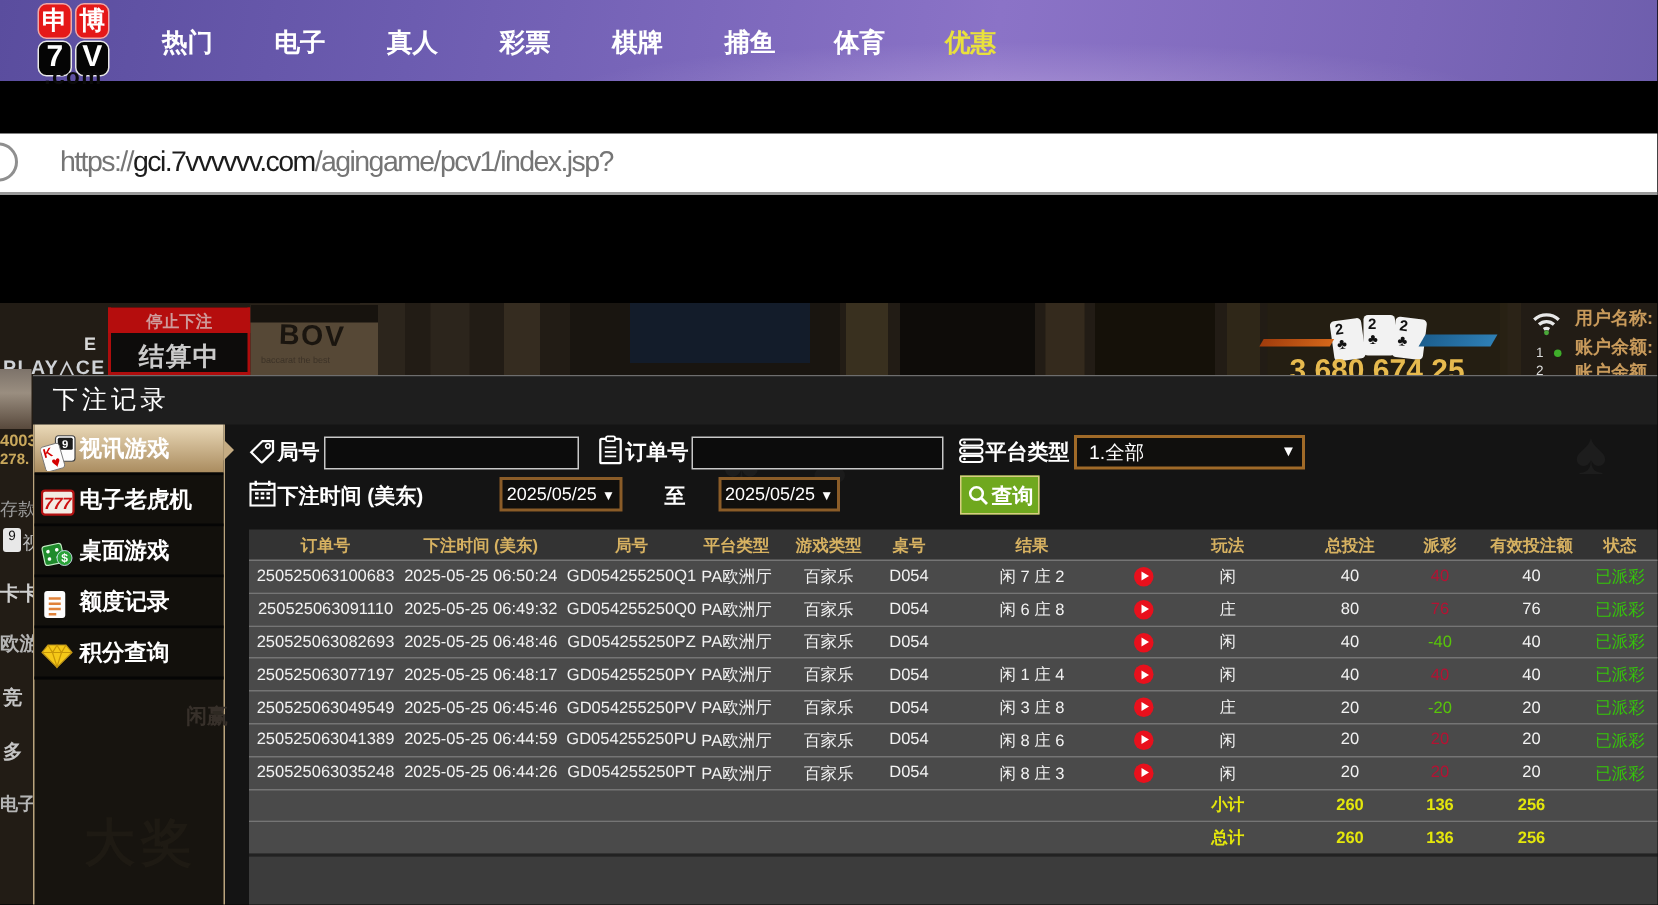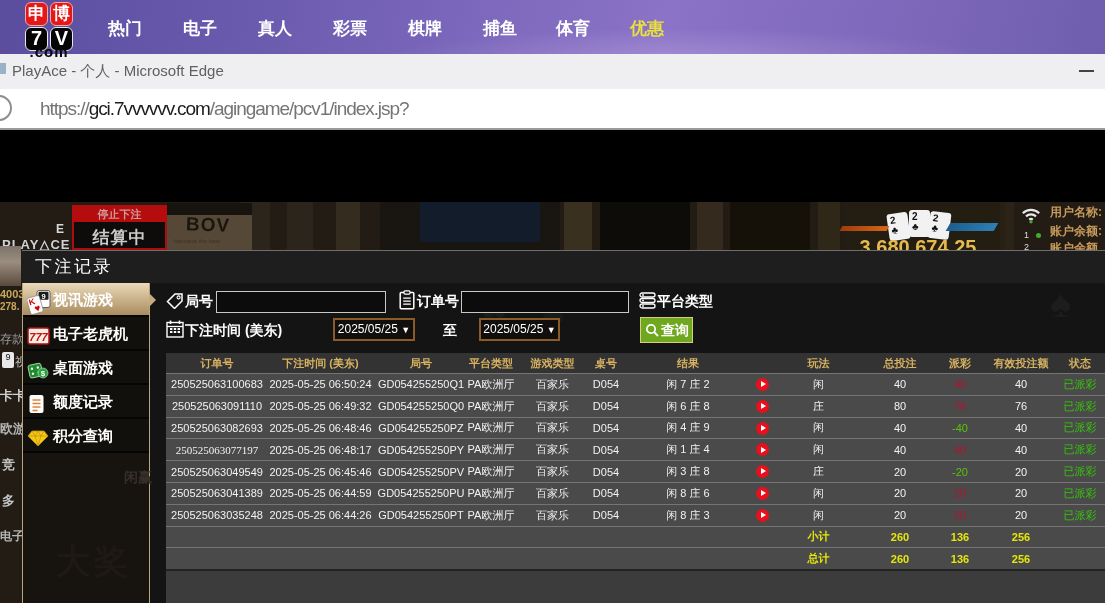--- a/index.html
+++ b/index.html
@@ -106,25 +106,20 @@
     <div class="navitem" style="left:460px;">捕鱼</div>
     <div class="navitem" style="left:533px;">体育</div>
     <div class="navitem" style="left:607px; color:#e9e13c;">优惠</div>
     <div class="badge" style="left:25px; top:2px;">申</div>
     <div class="badge" style="left:50px; top:2px;">博</div>
     <div class="blk" style="left:25px; top:27px;">7</div>
     <div class="blk" style="left:50px; top:27px;">V</div>
     <div id="logocom">.com</div>
   </div>
 
-  <div id="titlebar">
-    <div id="favico"></div>
-    <div id="titletext">PlayAce - 个人 - Microsoft Edge</div>
-    <div id="mindash"></div>
-  </div>
 
   <div id="urlbar">
     <div id="urlico"></div>
     <div id="urltext">https://<b>gci.7vvvvvv.com</b>/agingame/pcv1/index.jsp?</div>
   </div>
 
   <div id="blackstrip"></div>
 
   <div id="gamebg">
 
@@ -280,20 +275,24 @@
             <rect x="1" y="6.5" width="15" height="4" rx="2"></rect>
             <rect x="1" y="12" width="15" height="4" rx="2"></rect>
           </g>
           <g fill="#fff">
             <circle cx="4" cy="3" r="0.9"></circle>
             <circle cx="4" cy="8.5" r="0.9"></circle>
             <circle cx="4" cy="14" r="0.9"></circle>
           </g>
         </svg>
       <div class="lbl" style="left:507px; top:14px;">平台类型</div>
+      <div id="psel" style="left:566px; top:11px; width:154px; height:23px;">
+        <div style="left:8px; top:0;">1.全部</div>
+        <div style="left:136px; top:0; font-size:10px;">▼</div>
+      </div>
 
       <svg class="fic" style="left:16px;top:41px;" width="18" height="18" viewBox="0 0 18 18">
           <rect x="1" y="2.5" width="16" height="14.5" fill="none" stroke="#fff" stroke-width="1.4"></rect>
           <path d="M1 6.5 h16" stroke="#fff" stroke-width="1.3"></path>
           <path d="M4.5 0.5 v3.5 M13.5 0.5 v3.5" stroke="#fff" stroke-width="1.6"></path>
           <path d="M4 9 h2.4 M7.8 9 h2.4 M11.6 9 h2.4 M4 12 h2.4 M7.8 12 h2.4 M11.6 12 h2.4" stroke="#fff" stroke-width="1.8"></path>
         </svg>
       <div class="lbl" style="left:35px; top:43px;">下注时间 (美东)</div>
       <div class="dsel" style="left:183px; top:39px; width:82px;">2025/05/25 <span style="font-size:9px;">▼</span></div>
       <div class="lbl" style="left:293px; top:43px;">至</div>
@@ -355,32 +354,31 @@
             <div class="c " style="left:823px;width:64px;">76</div>
             <div class="c paid" style="left:881px;width:66px;">已派彩</div>
           </div>
           <div class="trow">
             <div class="c " style="left:0px;width:102px;">250525063082693</div>
             <div class="c " style="left:102px;width:105px;">2025-05-25 06:48:46</div>
             <div class="c " style="left:207px;width:96px;">GD054255250PZ</div>
             <div class="c " style="left:303px;width:44px;">PA欧洲厅</div>
             <div class="c " style="left:347px;width:79px;">百家乐</div>
             <div class="c " style="left:426px;width:28px;">D054</div>
-            <div class="c " style="left:454px;width:136px;">闲 4 庄 9</div>
             <div class="pbtn">
               <div class="ptri"></div>
             </div>
             <div class="c " style="left:607px;width:91px;">闲</div>
             <div class="c " style="left:704px;width:60px;">40</div>
             <div class="c grn" style="left:769px;width:50px;">-40</div>
             <div class="c " style="left:823px;width:64px;">40</div>
             <div class="c paid" style="left:881px;width:66px;">已派彩</div>
           </div>
           <div class="trow">
-            <div class="c " style="left:0px;width:102px;font-family:Liberation Serif, serif;">250525063077197</div>
+            <div class="c " style="left:0px;width:102px;">250525063077197</div>
             <div class="c " style="left:102px;width:105px;">2025-05-25 06:48:17</div>
             <div class="c " style="left:207px;width:96px;">GD054255250PY</div>
             <div class="c " style="left:303px;width:44px;">PA欧洲厅</div>
             <div class="c " style="left:347px;width:79px;">百家乐</div>
             <div class="c " style="left:426px;width:28px;">D054</div>
             <div class="c " style="left:454px;width:136px;">闲 1 庄 4</div>
             <div class="pbtn">
               <div class="ptri"></div>
             </div>
             <div class="c " style="left:607px;width:91px;">闲</div>

